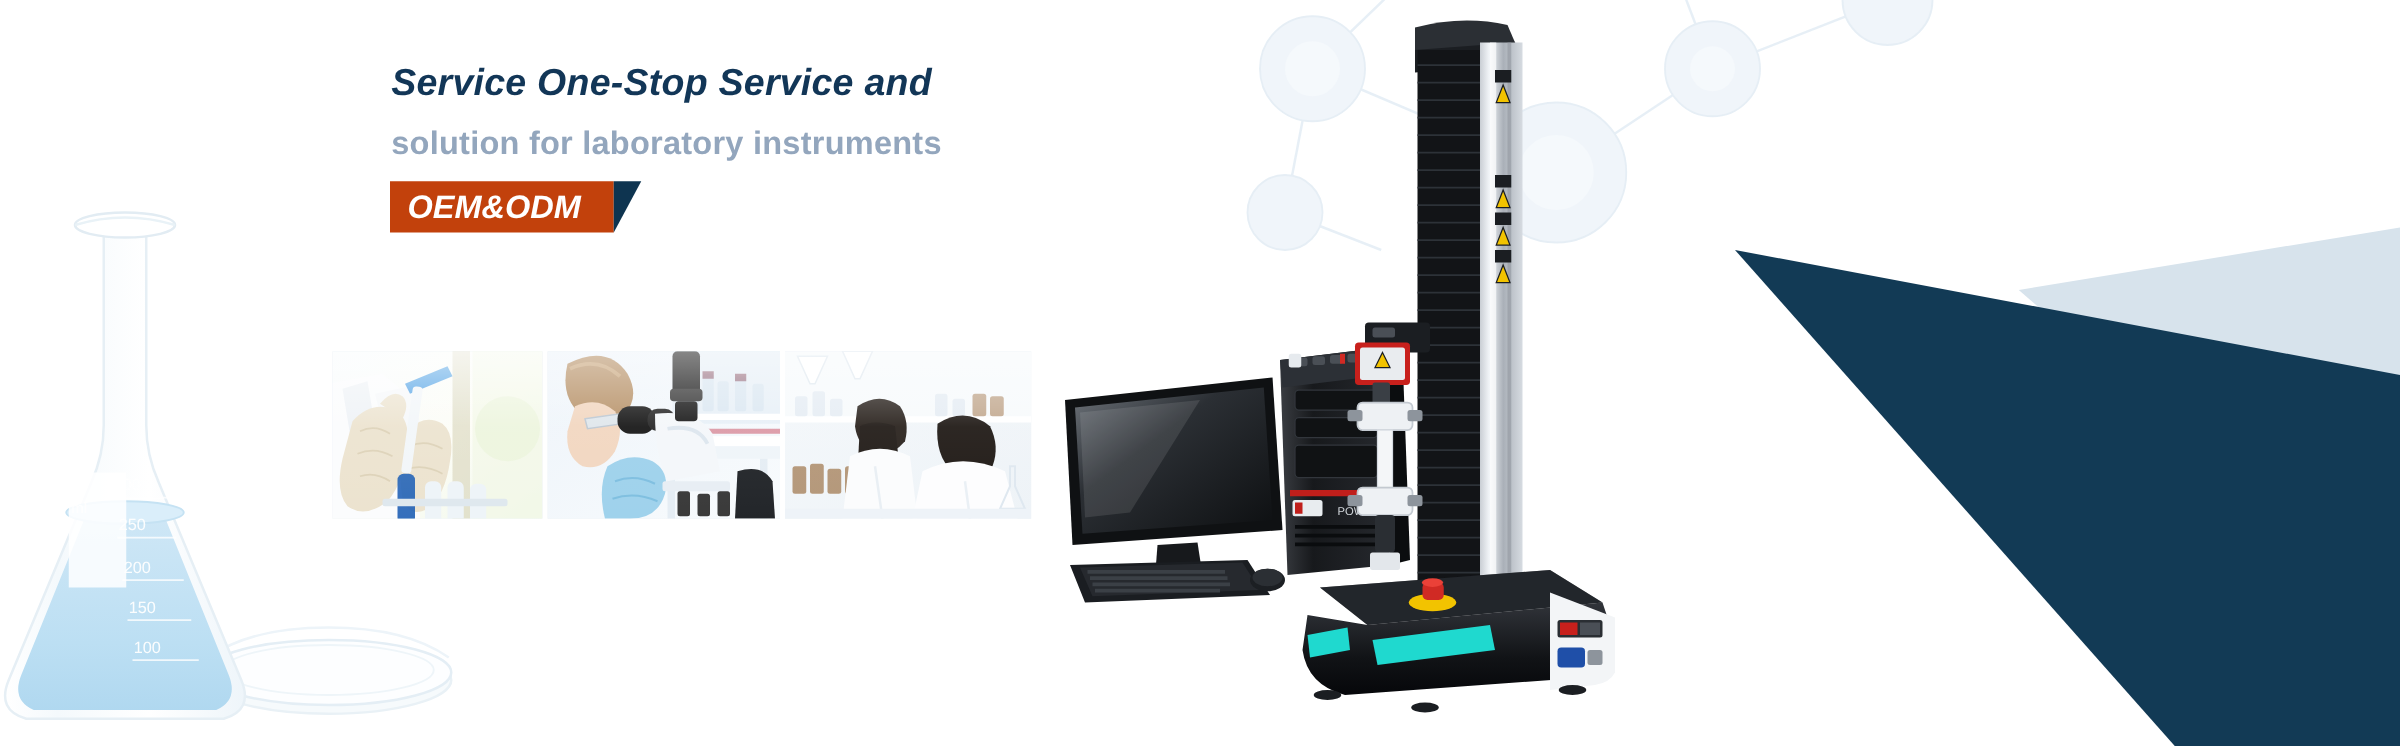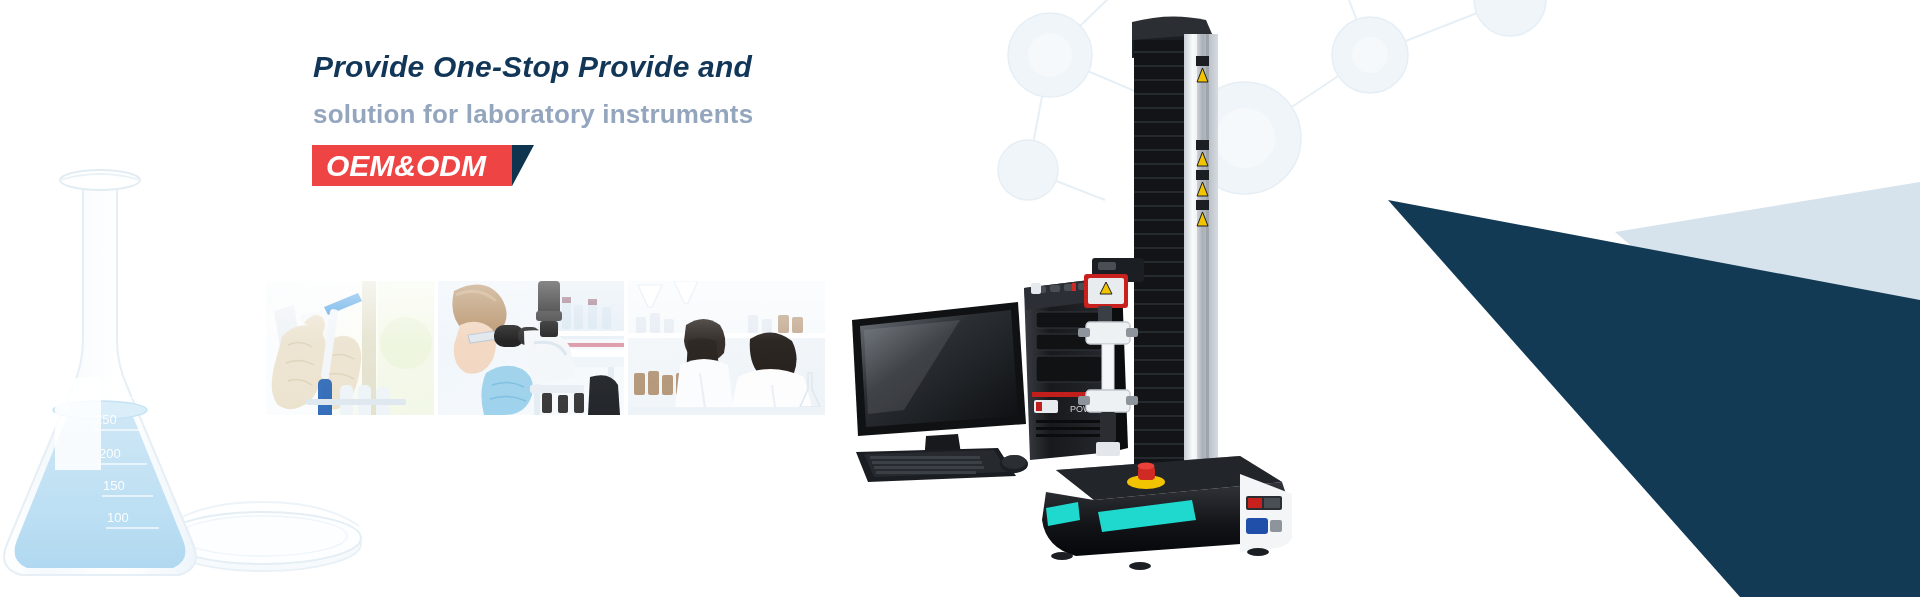--- a/index.html
+++ b/index.html
@@ -60,23 +60,23 @@
     letter-spacing:.2px;
     line-height:1.0;
     margin:0 0 18px 0;
     white-space:nowrap;
   }
   .badge{
     position:relative;
     display:inline-block;
     height:41px;
     padding:0 26px 0 14px;
-    background:#ef4444;
+    background:#c2410c;
     color:#ffffff;
-    font-size:30px;
+    font-size:26px;
     font-style:italic;
     font-weight:bold;
     line-height:41px;
     white-space:nowrap;
     margin-left:-1px;
   }
   .badge::after{
     content:"";
     position:absolute;
     right:-22px; top:0;
@@ -194,21 +194,21 @@
         <line x1="95" y1="288" x2="140" y2="288"></line>
         <line x1="99" y1="320" x2="146" y2="320"></line>
         <line x1="103" y1="354" x2="152" y2="354"></line>
         <line x1="107" y1="386" x2="158" y2="386"></line>
         <line x1="111" y1="418" x2="164" y2="418"></line>
       </g>
     </g>
   </svg>
 
   <div class="copy">
-    <div class="line1">Provide One-Stop Provide and</div>
+    <div class="line1">Service One-Stop Service and</div>
     <div class="line2">solution for laboratory instruments</div>
     <div class="badge">OEM&amp;ODM</div>
   </div>
 
   <div class="photo-strip">
 
     <div class="photo p1">
       <svg viewBox="0 0 168 134" width="168" height="134" aria-hidden="true">
         <defs>
           <linearGradient id="bg1" x1="0" y1="0" x2="1" y2="1">

